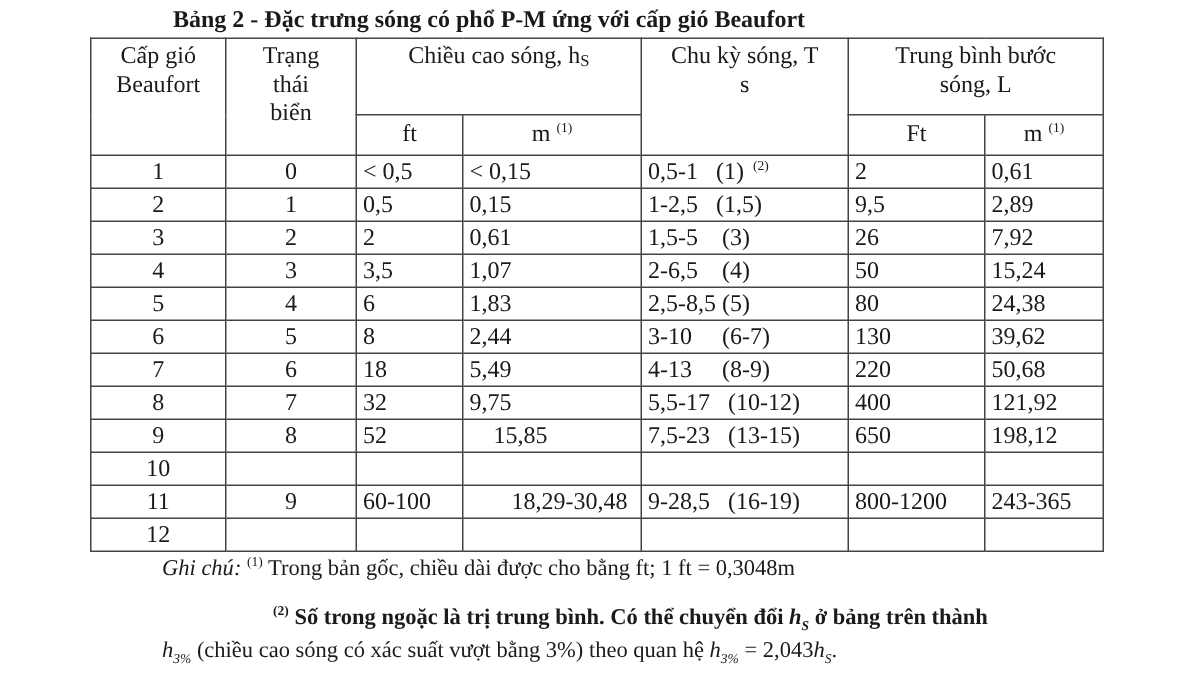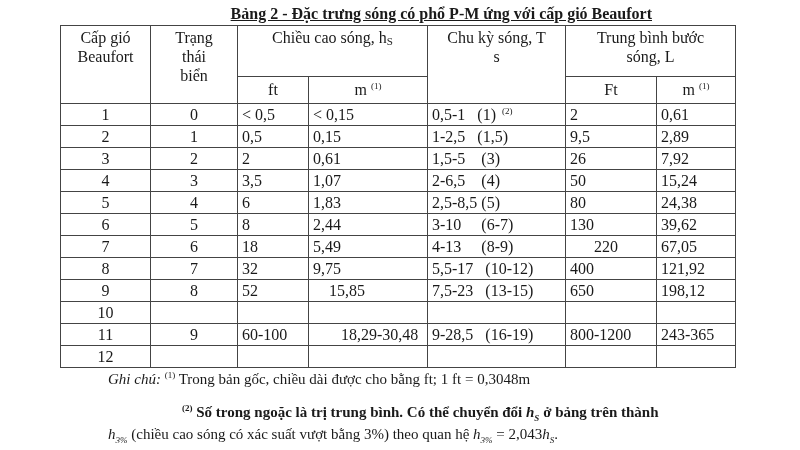--- a/index.html
+++ b/index.html
@@ -2,22 +2,22 @@
 <html><head>
   <meta charset="utf-8">
   <style>
     html, body { margin: 0; padding: 0; }
     body {
       width: 800px; height: 450px; background: #ffffff; overflow: hidden;
       font-family: "Liberation Serif", "DejaVu Serif", serif; color: #1a1a1a;
       position: relative;
     }
     .title {
-      position: absolute; top: 4px; left: 0; width: 652px; text-align: right;
-      font-weight: bold; font-size: 16px; line-height: 20px; text-decoration: underline;
+      position: absolute; top: 4px; left: 0; width: 652px; text-align: center;
+      font-weight: bold; font-size: 16px; line-height: 20px;
     }
     table.wave {
       position: absolute; left: 60px; top: 25px;
       border-collapse: collapse; table-layout: fixed;
       font-size: 16px;
     }
     table.wave td, table.wave th {
       border: 1px solid #444; padding: 0 4px; height: 21px; line-height: 20px;
       white-space: nowrap; overflow: hidden; font-weight: normal;
     }
@@ -133,22 +133,22 @@
         <td class="l"><span style="white-space: pre;">3-10     (6-7)</span><sup style="margin-left: 6px;"></sup></td>
         <td class="l"><span style="white-space: pre;">130</span></td>
         <td class="l"><span style="white-space: pre;">39,62</span></td>
       </tr>
       <tr>
         <td class="c"><span style="white-space: pre;">7</span></td>
         <td class="c"><span style="white-space: pre;">6</span></td>
         <td class="l"><span style="white-space: pre;">18</span></td>
         <td class="l"><span style="white-space: pre;">5,49</span></td>
         <td class="l"><span style="white-space: pre;">4-13     (8-9)</span><sup style="margin-left: 6px;"></sup></td>
-        <td class="l"><span style="white-space: pre; margin-left: 24px;">220</span></td>
-        <td class="l"><span style="white-space: pre;">67,05</span></td>
+        <td class="l"><span style="white-space: pre;">220</span></td>
+        <td class="l"><span style="white-space: pre;">50,68</span></td>
       </tr>
       <tr>
         <td class="c"><span style="white-space: pre;">8</span></td>
         <td class="c"><span style="white-space: pre;">7</span></td>
         <td class="l"><span style="white-space: pre;">32</span></td>
         <td class="l"><span style="white-space: pre;">9,75</span></td>
         <td class="l"><span style="white-space: pre;">5,5-17   (10-12)</span><sup style="margin-left: 6px;"></sup></td>
         <td class="l"><span style="white-space: pre;">400</span></td>
         <td class="l"><span style="white-space: pre;">121,92</span></td>
       </tr>

